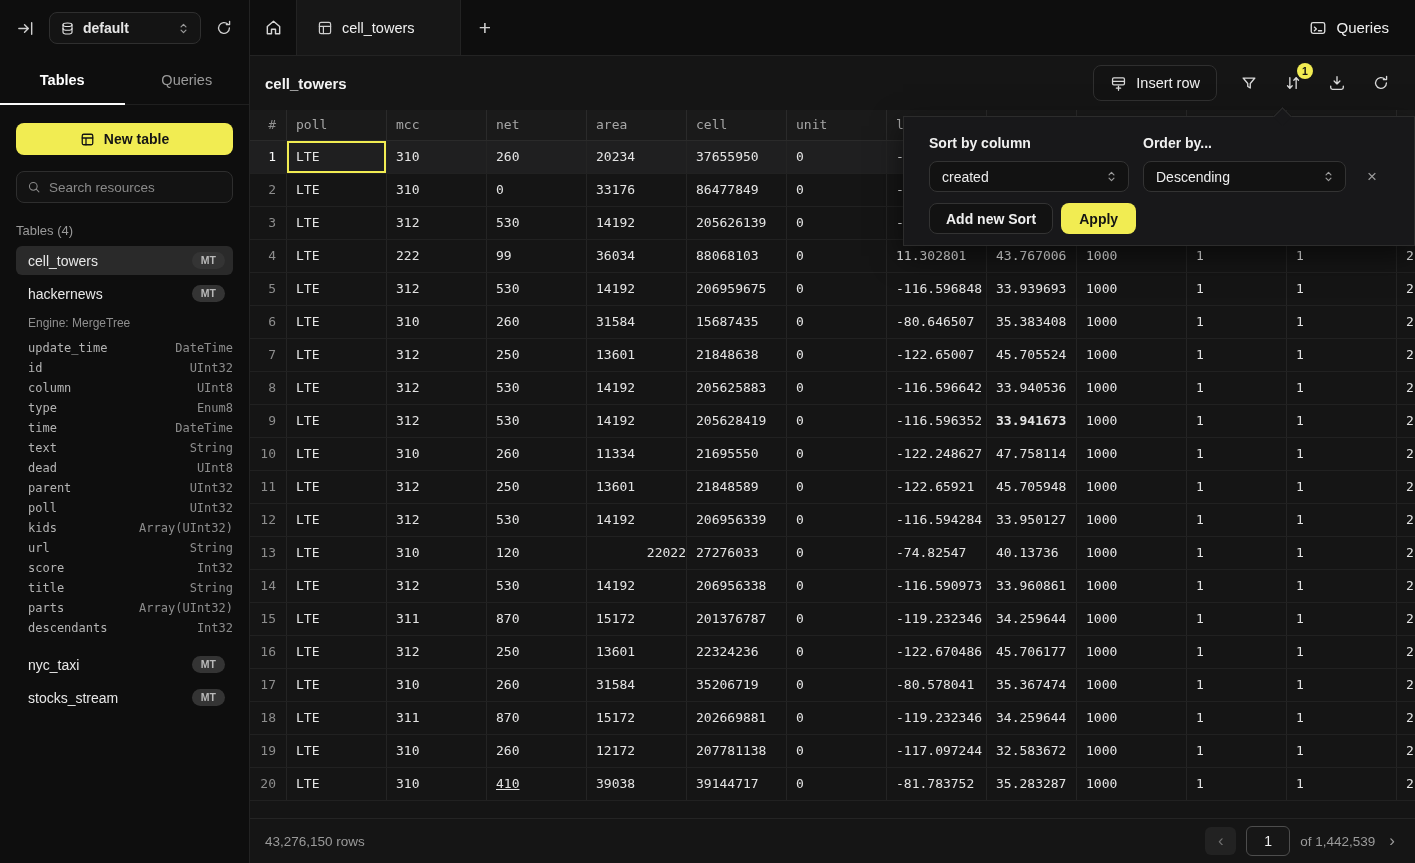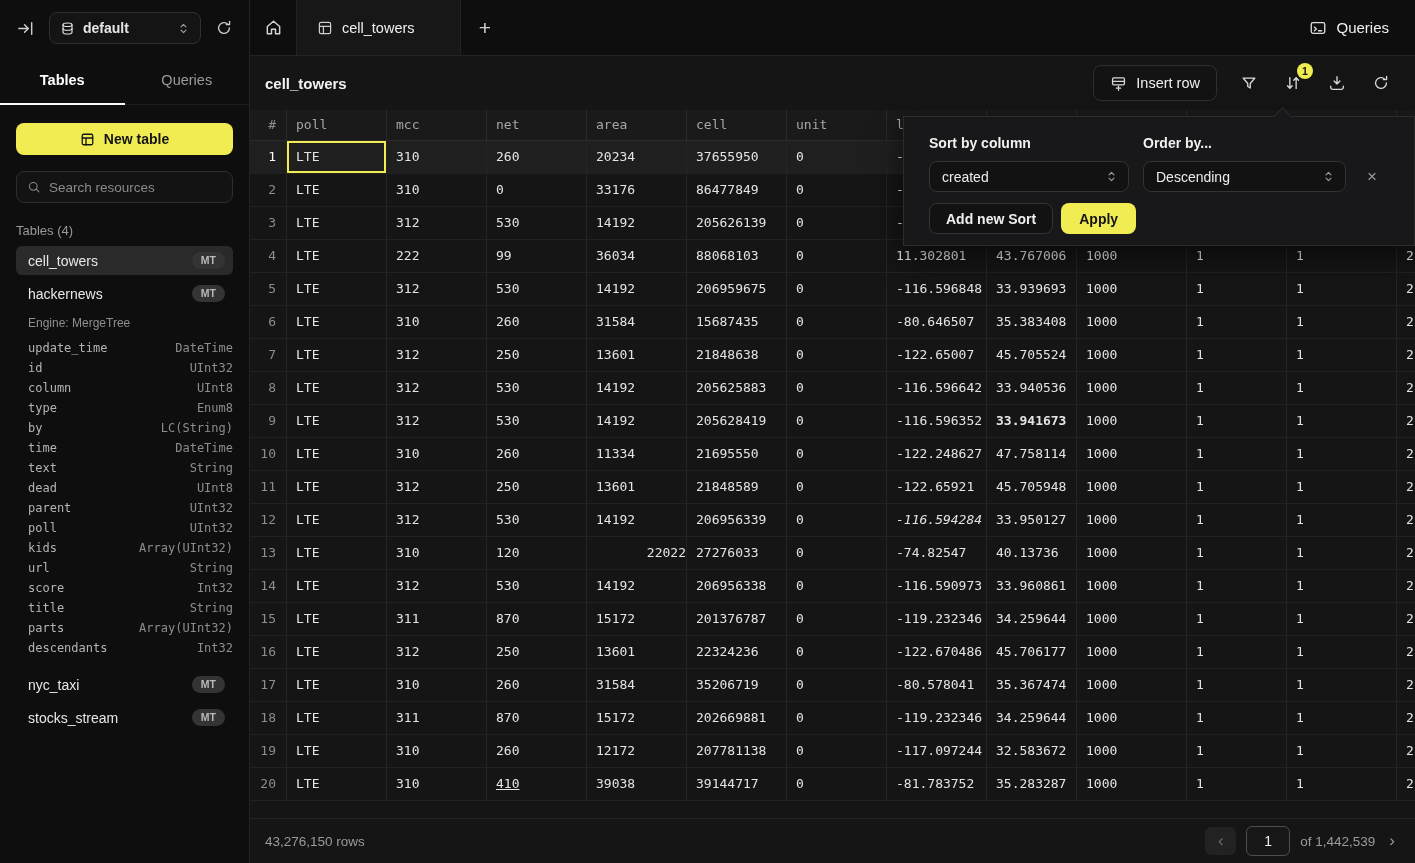--- a/index.html
+++ b/index.html
@@ -217,24 +217,20 @@
           <span class="schema-name">id</span>
           <span class="schema-type">UInt32</span>
         </div>
         <div class="schema-row">
           <span class="schema-name">column</span>
           <span class="schema-type">UInt8</span>
         </div>
         <div class="schema-row">
           <span class="schema-name">type</span>
           <span class="schema-type">Enum8</span>
-        </div>
-        <div class="schema-row">
-          <span class="schema-name">by</span>
-          <span class="schema-type">LC(String)</span>
         </div>
         <div class="schema-row">
           <span class="schema-name">time</span>
           <span class="schema-type">DateTime</span>
         </div>
         <div class="schema-row">
           <span class="schema-name">text</span>
           <span class="schema-type">String</span>
         </div>
         <div class="schema-row">
@@ -512,21 +508,21 @@
           <div class="gcell last" style="width: 60px;">2</div>
         </div>
         <div class="grow">
           <div class="gcell num" style="width: 37px;">12</div>
           <div class="gcell" style="width: 100px;">LTE</div>
           <div class="gcell" style="width: 100px;">312</div>
           <div class="gcell" style="width: 100px;">530</div>
           <div class="gcell" style="width: 100px;">14192</div>
           <div class="gcell" style="width: 100px;">206956339</div>
           <div class="gcell" style="width: 100px;">0</div>
-          <div class="gcell" style="width: 100px; font-style: italic;">-116.594284</div>
+          <div class="gcell" style="width: 100px;">-116.594284</div>
           <div class="gcell" style="width: 90px;">33.950127</div>
           <div class="gcell" style="width: 110px;">1000</div>
           <div class="gcell" style="width: 100px;">1</div>
           <div class="gcell" style="width: 110px;">1</div>
           <div class="gcell last" style="width: 60px;">2</div>
         </div>
         <div class="grow">
           <div class="gcell num" style="width: 37px;">13</div>
           <div class="gcell" style="width: 100px;">LTE</div>
           <div class="gcell" style="width: 100px;">310</div>

